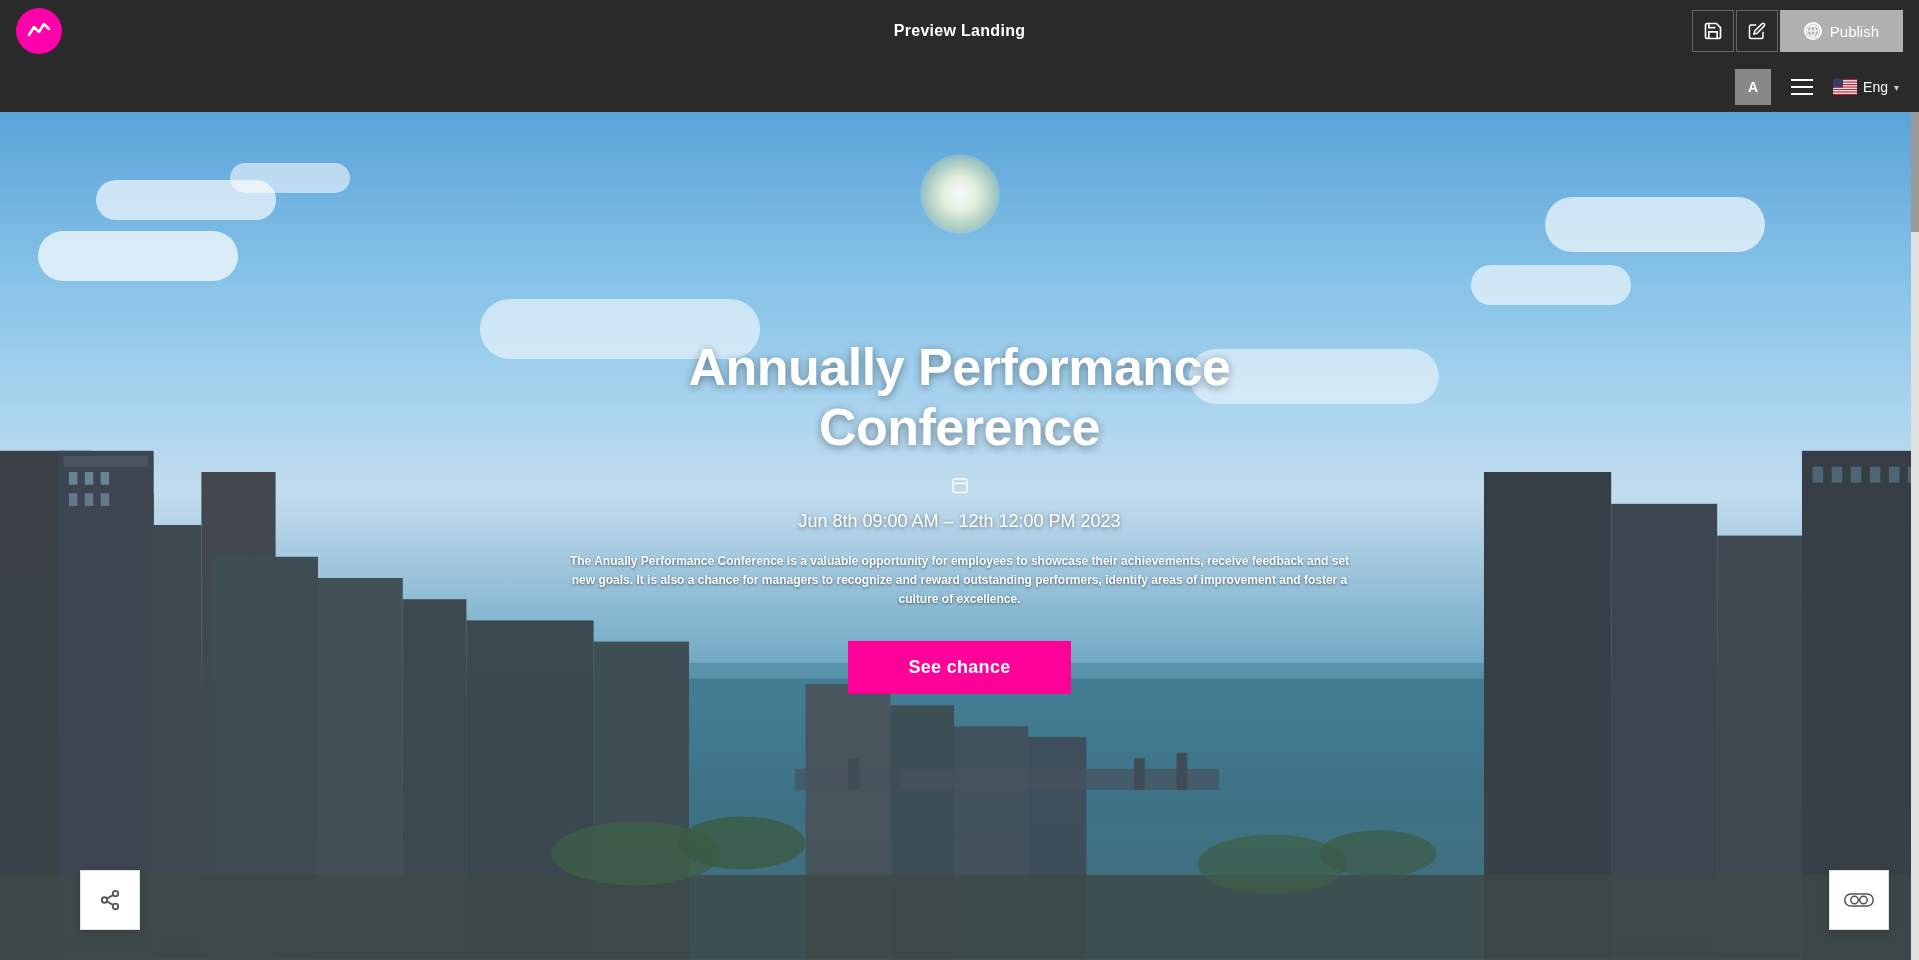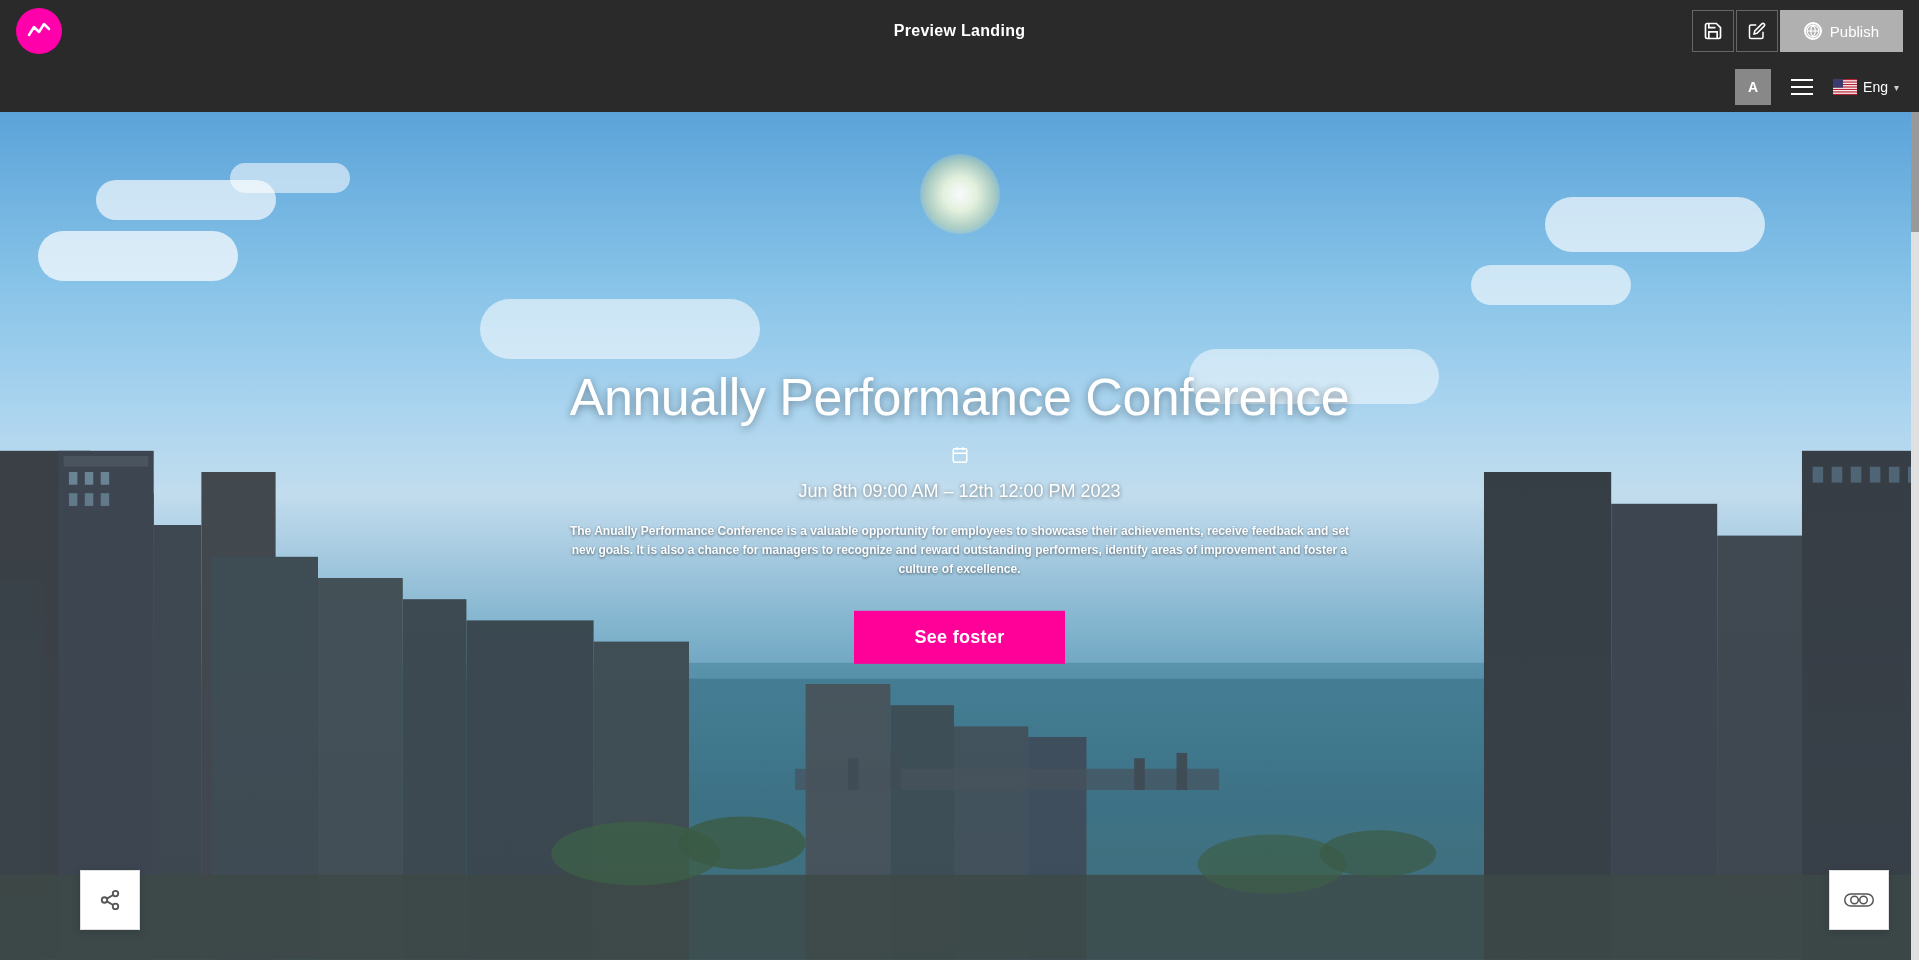--- a/index.html
+++ b/index.html
@@ -240,21 +240,21 @@
       left: 50%;
       transform: translate(-50%, -50%);
       text-align: center;
       color: #fff;
       width: 780px;
       margin-top: -20px;
     }
 
     .hero-title {
       font-size: 52px;
-      font-weight: 400;
+      font-weight: 700;
       line-height: 1.15;
       margin-bottom: 18px;
       text-shadow: 0 2px 8px rgba(0,0,0,0.4);
       letter-spacing: -0.5px;
     }
 
     .hero-date {
       font-size: 18px;
       font-weight: 400;
       margin-bottom: 20px;
@@ -485,21 +485,21 @@
         <svg width="18" height="18" viewBox="0 0 24 24" fill="none" stroke="white" stroke-width="2">
           <rect x="3" y="4" width="18" height="18" rx="2" ry="2"></rect>
           <line x1="16" y1="2" x2="16" y2="6"></line>
           <line x1="8" y1="2" x2="8" y2="6"></line>
           <line x1="3" y1="10" x2="21" y2="10"></line>
         </svg>
       </span>
       <span>Jun 8th 09:00 AM – 12th 12:00 PM 2023</span>
     </div>
     <p class="hero-desc">The Anually Performance Conference is a valuable opportunity for employees to showcase their achievements, receive feedback and set new goals. It is also a chance for managers to recognize and reward outstanding performers, identify areas of improvement and foster a culture of excellence.</p>
-    <button class="see-program-btn">See foster</button>
+    <button class="see-program-btn">See chance</button>
   </div>
 </div>
 
 <button class="share-btn">
   <svg width="22" height="22" viewBox="0 0 24 24" fill="none" stroke="#555" stroke-width="2">
     <circle cx="18" cy="5" r="3"></circle>
     <circle cx="6" cy="12" r="3"></circle>
     <circle cx="18" cy="19" r="3"></circle>
     <line x1="8.59" y1="13.51" x2="15.42" y2="17.49"></line>
     <line x1="15.41" y1="6.51" x2="8.59" y2="10.49"></line>

